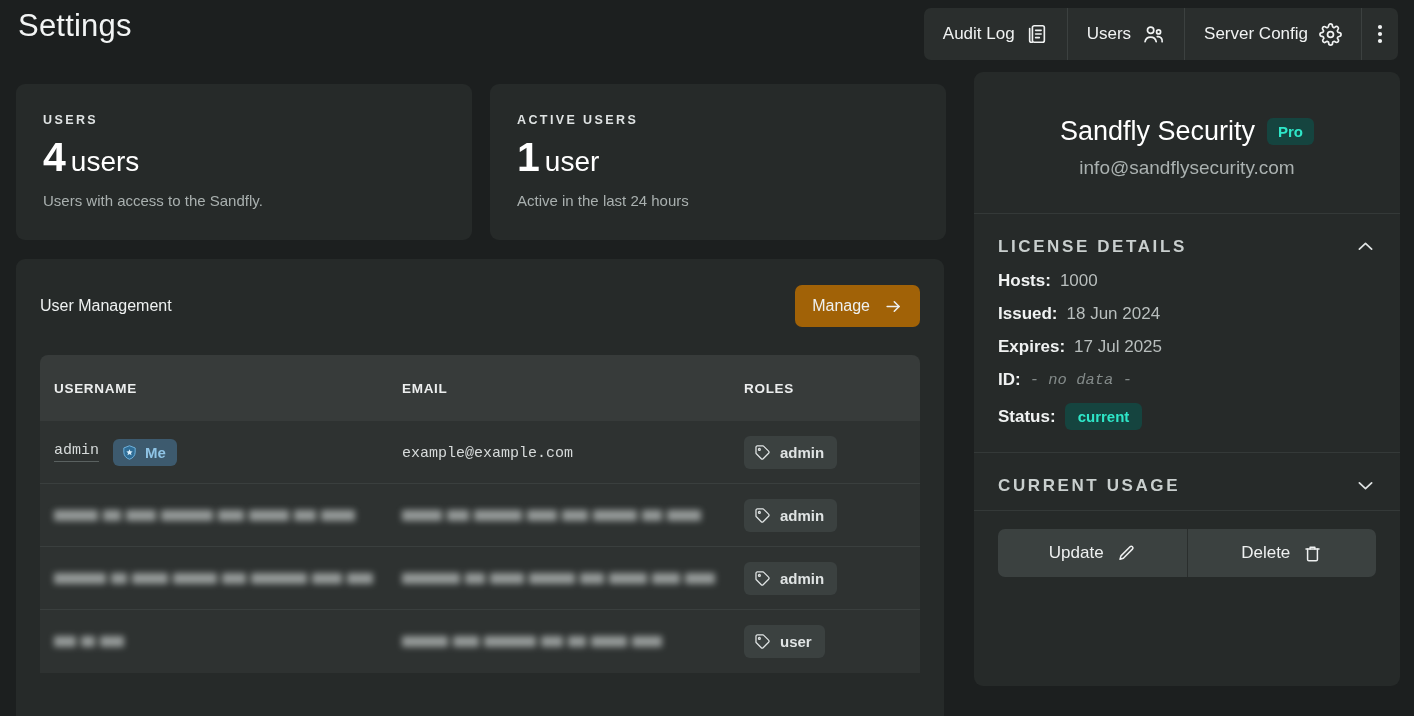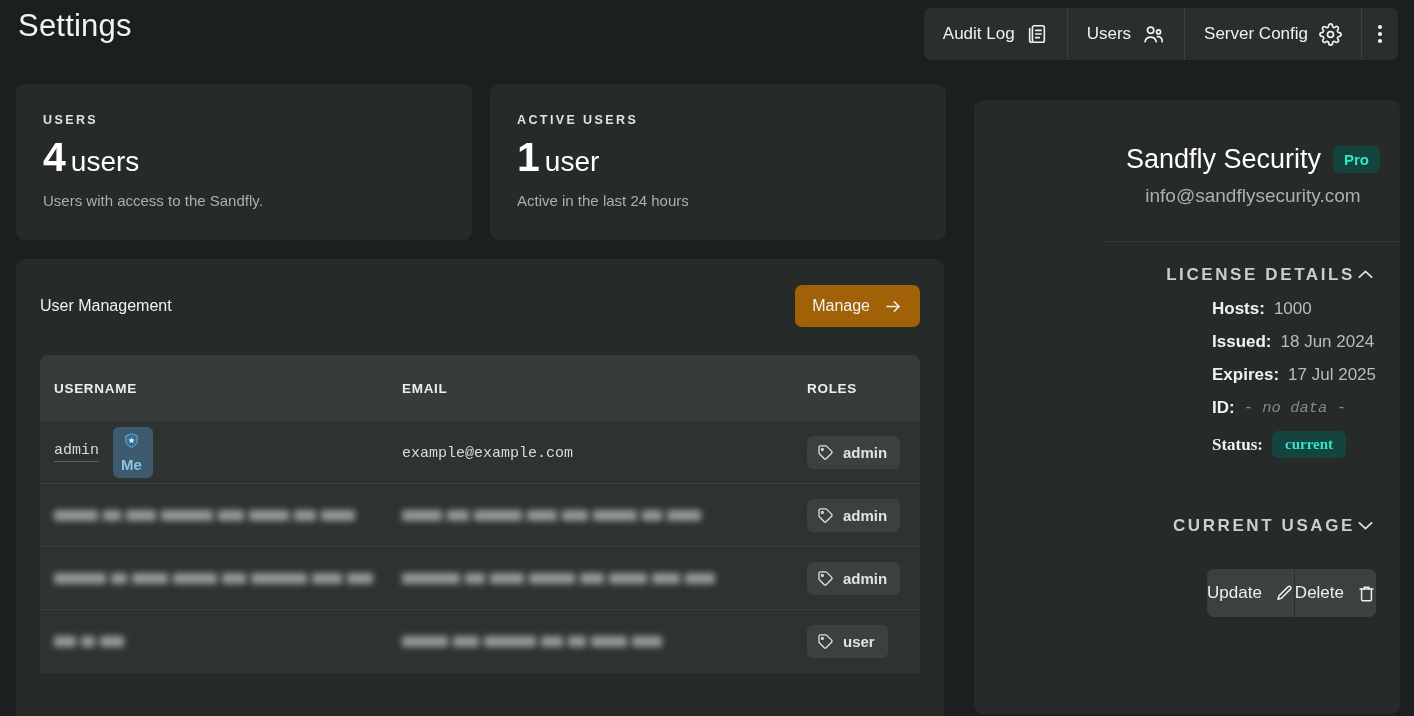--- a/index.html
+++ b/index.html
@@ -76,64 +76,64 @@
   .table { margin-top: 28px; border-radius: 8px 8px 0 0; overflow: hidden; }
   .thead {
     display: flex; align-items: center; background: #373b3a; height: 66px;
     padding: 16px 14px;
   }
   .th {
     font-size: 13.5px; font-weight: 700; letter-spacing: .7px;
     color: #eceeee; text-transform: uppercase;
   }
   .col-user { width: 348px; flex: none; }
-  .col-mail { width: 405px; flex: none; }
+  .col-mail { width: 342px; flex: none; }
   .col-role { flex: 1; }
 
   .trow {
     display: flex; align-items: center; background: #2e3231;
     height: 63px; padding: 0 14px; border-bottom: 1px solid #3a3f3e;
   }
   .trow:last-child { border-bottom: none; }
   .cell-mono {
     font-family: "Liberation Mono", "DejaVu Sans Mono", monospace;
     font-size: 15px; color: #d6dada;
   }
 
   .me-badge {
     display: inline-flex; align-items: center; gap: 7px;
     background: #3d5a6e; color: #8fc4e6;
     border-radius: 6px; padding: 5px 11px 5px 8px;
     font-size: 15px; font-weight: 700; margin-left: 14px;
     font-family: "Liberation Sans", sans-serif;
-    vertical-align: middle; cursor: pointer; flex-direction: column;
+    vertical-align: middle; cursor: pointer;
   }
   .user-cell { display: flex; align-items: center; }
   .user-name-underline { border-bottom: 1px solid #5a6160; padding-bottom: 2px; }
 
   .tag {
     display: inline-flex; align-items: center; gap: 9px;
     background: #3b4140; color: #dfe3e3; border-radius: 6px;
     padding: 8px 13px 8px 10px; font-size: 15px; font-weight: 700;
     cursor: pointer;
   }
 
   
   .redact { display: inline-block; filter: blur(3.4px); opacity: .92; }
   .redact span {
     display: inline-block; height: 11px; background: #b9bebd;
     margin-right: 5px; margin-top: 4px; border-radius: 1px; opacity: .8;
   }
 
   
   .side {
-    position: absolute; top: 100px; right: 14px;
+    position: absolute; top: 72px; right: 14px;
     width: 426px; height: 614px;
     background: #262a29; border-radius: 9px;
-    display: flex; flex-direction: column; overflow: hidden; align-items: flex-end;
+    display: flex; flex-direction: column; overflow: hidden;
   }
   .side-head {
     padding: 44px 20px 34px 20px; text-align: center;
     border-bottom: 1px solid #343938;
   }
   .brand-row { display: flex; align-items: center; justify-content: center; gap: 12px; }
   .brand-name { font-size: 27px; font-weight: 400; color: #ffffff; }
   .pro-badge {
     background: #15443f; color: #2ee6c8; font-size: 15px; font-weight: 700;
     border-radius: 6px; padding: 5px 11px;
@@ -143,21 +143,21 @@
   .sect-head {
     display: flex; align-items: center; justify-content: space-between;
     padding: 22px 24px 14px 24px; cursor: pointer;
   }
   .sect-title {
     font-size: 17px; font-weight: 700; letter-spacing: 2.6px;
     color: #c9cfce; text-transform: uppercase;
   }
   .lic-body { padding: 0 24px 22px 24px; }
   .lic-row { display: flex; align-items: center; margin-bottom: 13px; font-size: 17px; }
-  .lic-row:last-child { margin-bottom: 12px; font-family: Liberation Serif, serif; }
+  .lic-row:last-child { margin-bottom: 0; }
   .lic-key { font-weight: 700; color: #f0f2f2; margin-right: 9px; }
   .lic-val { color: #b8bebd; }
   .lic-val.nodata {
     font-family: "Liberation Mono", monospace; font-style: italic;
     color: #838a89; font-size: 15.5px;
   }
   .status-badge {
     background: #15443f; color: #2ee6c8; font-size: 15px; font-weight: 700;
     border-radius: 6px; padding: 5px 13px;
   }

